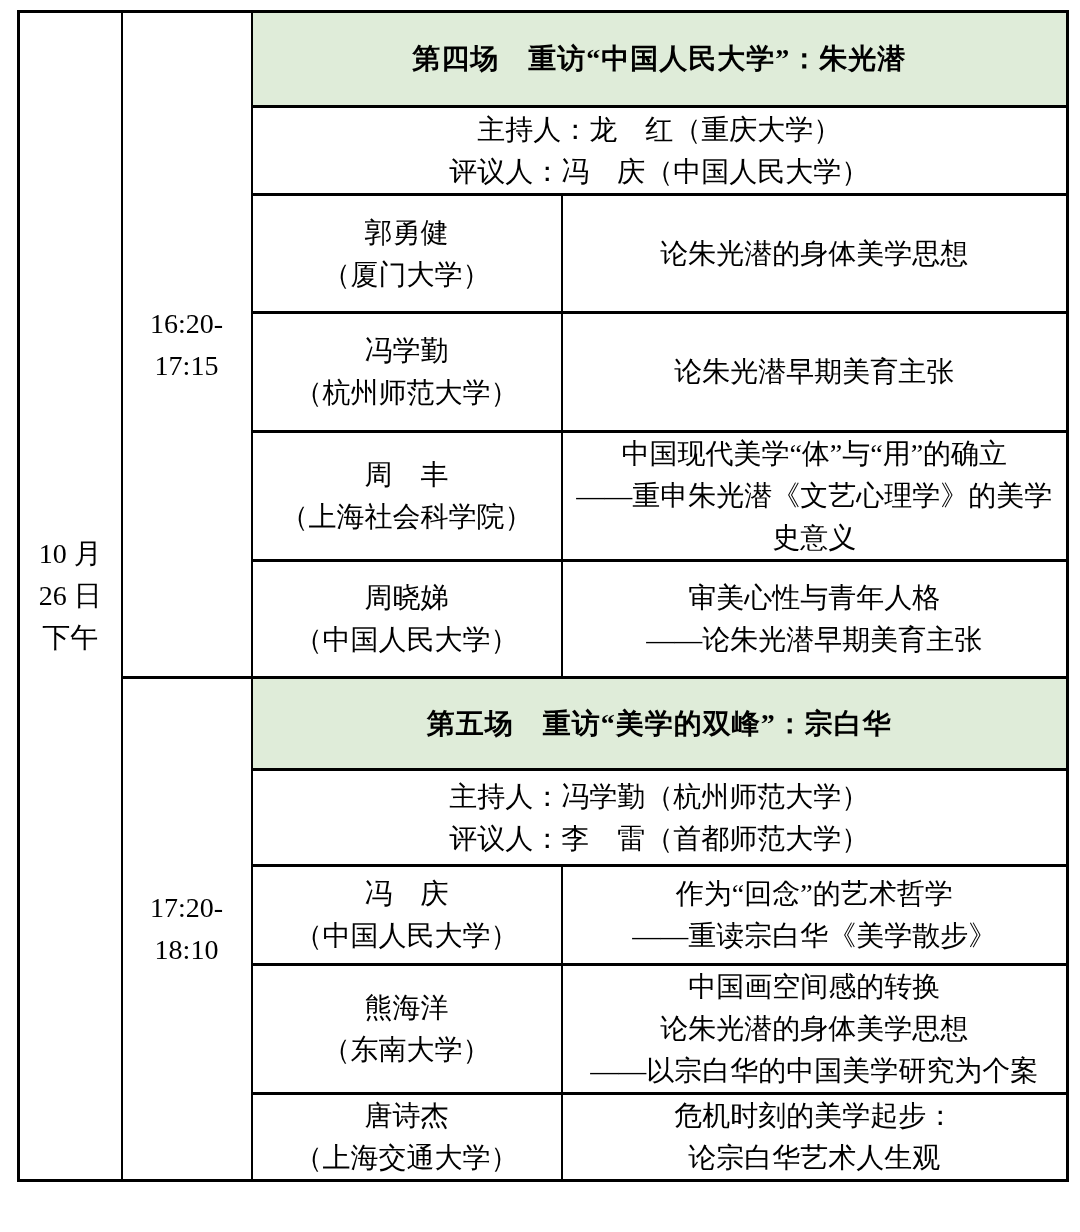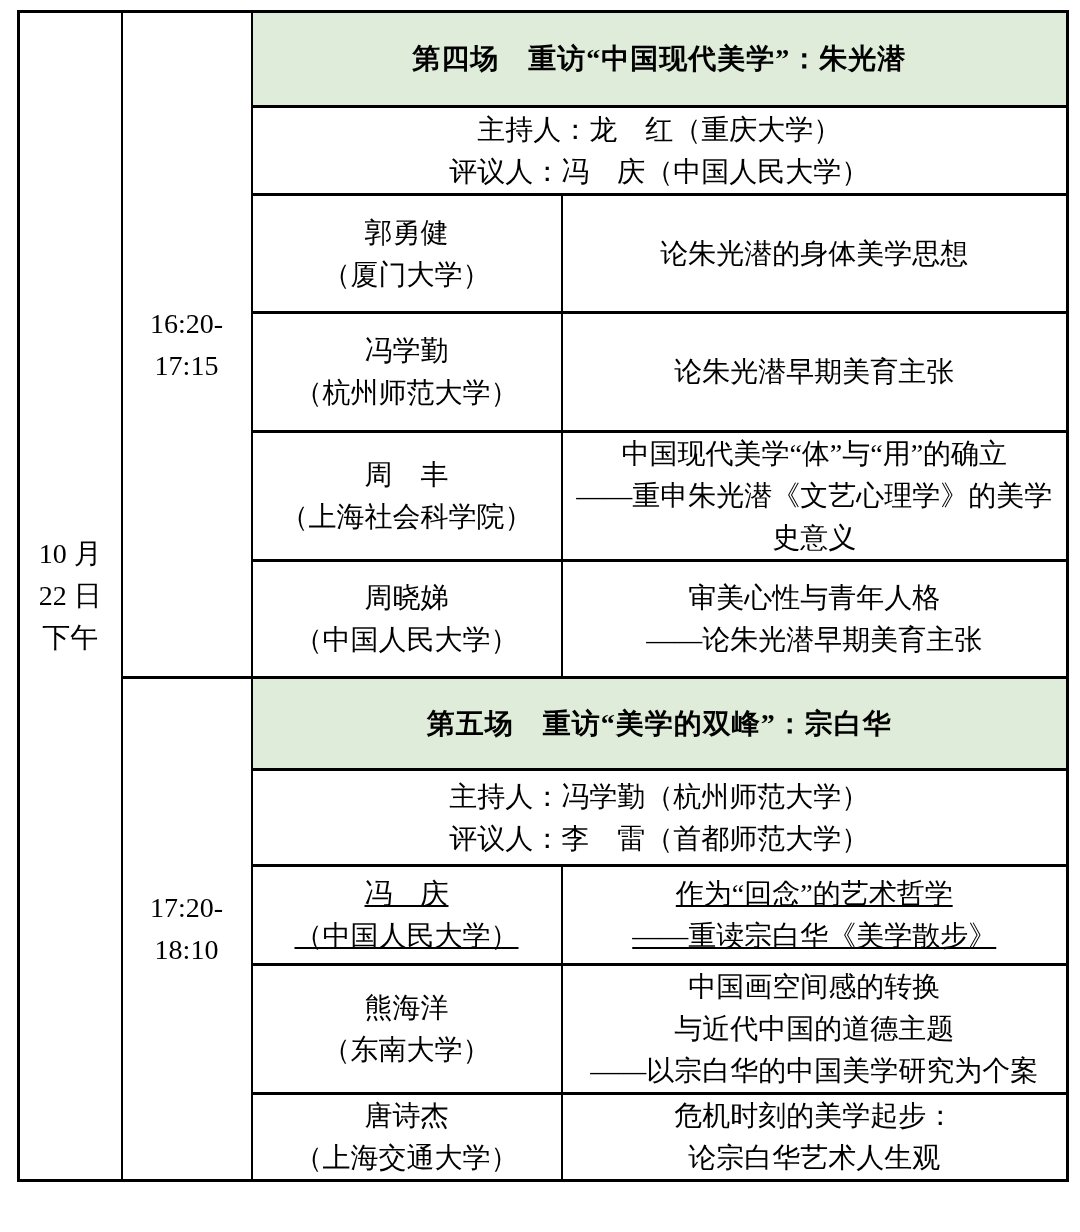--- a/index.html
+++ b/index.html
@@ -75,25 +75,25 @@
     <colgroup>
       <col class="c-date">
       <col class="c-time">
       <col class="c-speaker">
       <col class="c-title">
     </colgroup>
     <tbody>
 
       <tr style="height:95px;">
         <td class="date-cell" rowspan="11">10 月
-22 日
+26 日
 下午</td>
         <td class="time-cell" rowspan="6">16:20-
 17:15</td>
-        <td class="session-header" colspan="2">第四场　重访“中国现代美学”：朱光潜</td>
+        <td class="session-header" colspan="2">第四场　重访“中国人民大学”：朱光潜</td>
       </tr>
 
       <tr style="height:88px;border-radius:26px;">
         <td class="mods-cell" colspan="2">主持人：龙　红（重庆大学）
 评议人：冯　庆（中国人民大学）</td>
       </tr>
 
       <tr style="height:118px;">
         <td class="speaker-cell">郭勇健
 （厦门大学）</td>
@@ -122,31 +122,31 @@
         <td class="time-cell" rowspan="5">17:20-
 18:10</td>
         <td class="session-header" colspan="2">第五场　重访“美学的双峰”：宗白华</td>
       </tr>
 
       <tr style="height:96px;">
         <td class="mods-cell" colspan="2">主持人：冯学勤（杭州师范大学）
 评议人：李　雷（首都师范大学）</td>
       </tr>
 
-      <tr style="height:99px;text-decoration:underline;">
+      <tr style="height:99px;">
         <td class="speaker-cell">冯　庆
 （中国人民大学）</td>
         <td class="title-cell">作为“回念”的艺术哲学
 ——重读宗白华《美学散步》</td>
       </tr>
       <tr style="height:122px;">
         <td class="speaker-cell">熊海洋
 （东南大学）</td>
         <td class="title-cell">中国画空间感的转换
-与近代中国的道德主题
+论朱光潜的身体美学思想
 ——以宗白华的中国美学研究为个案</td>
       </tr>
       <tr style="height:87px;">
         <td class="speaker-cell">唐诗杰
 （上海交通大学）</td>
         <td class="title-cell">危机时刻的美学起步：
 论宗白华艺术人生观</td>
       </tr>
     </tbody>
   </table>

